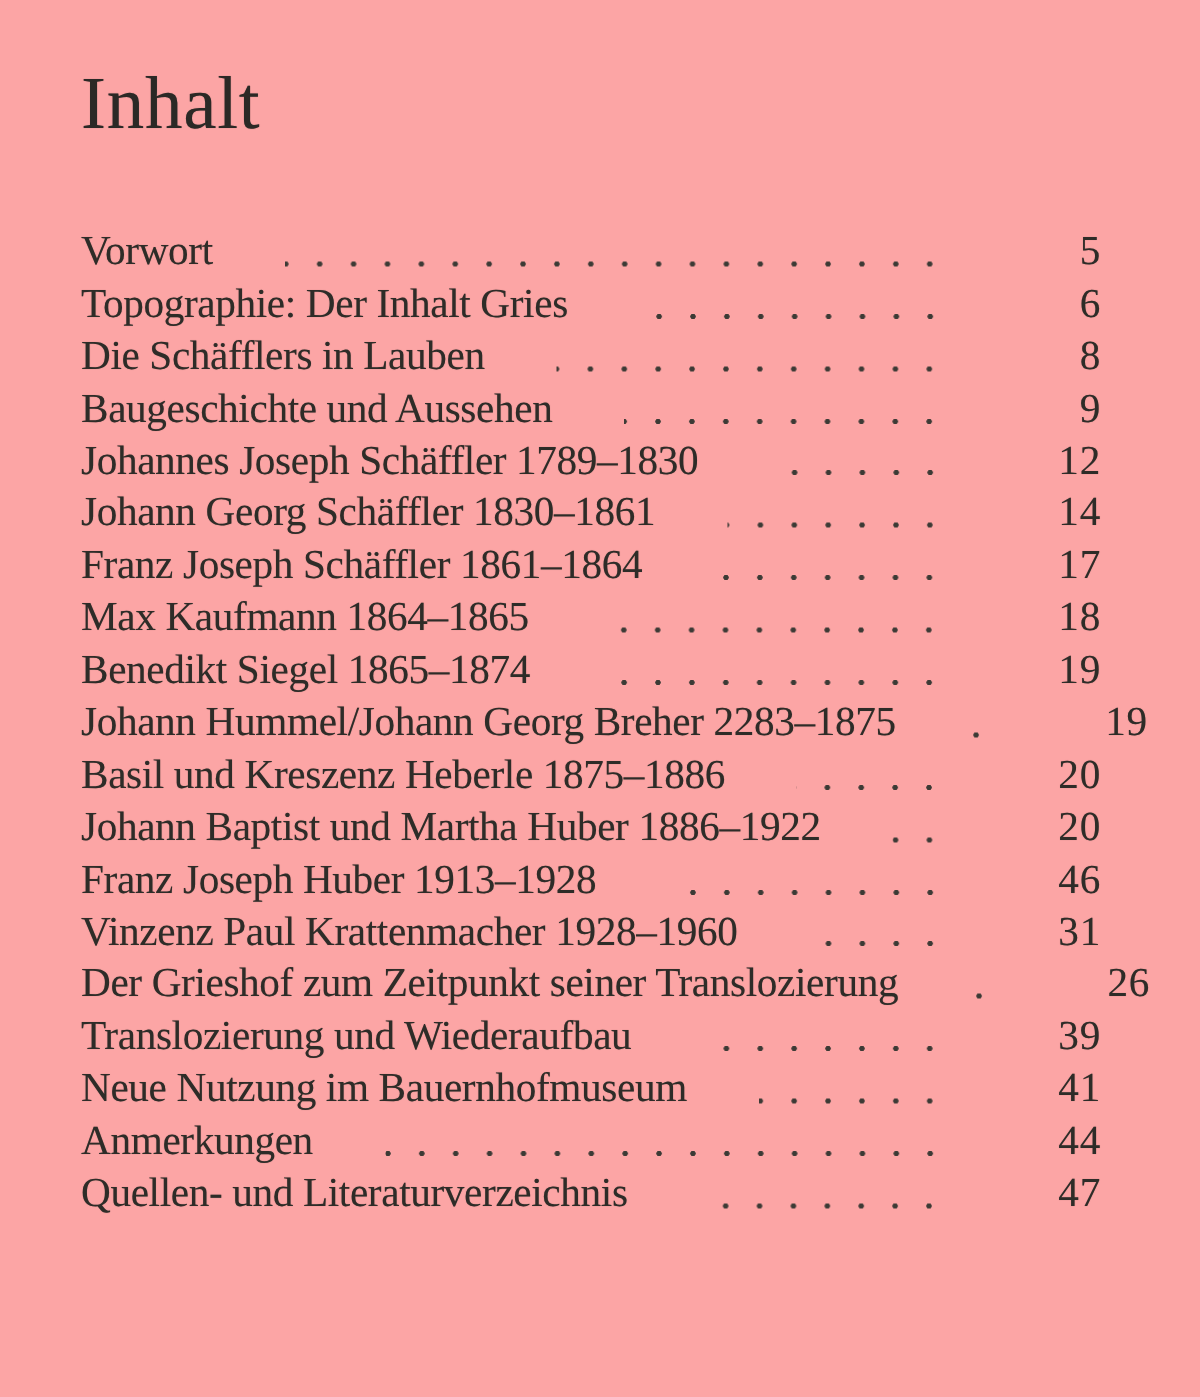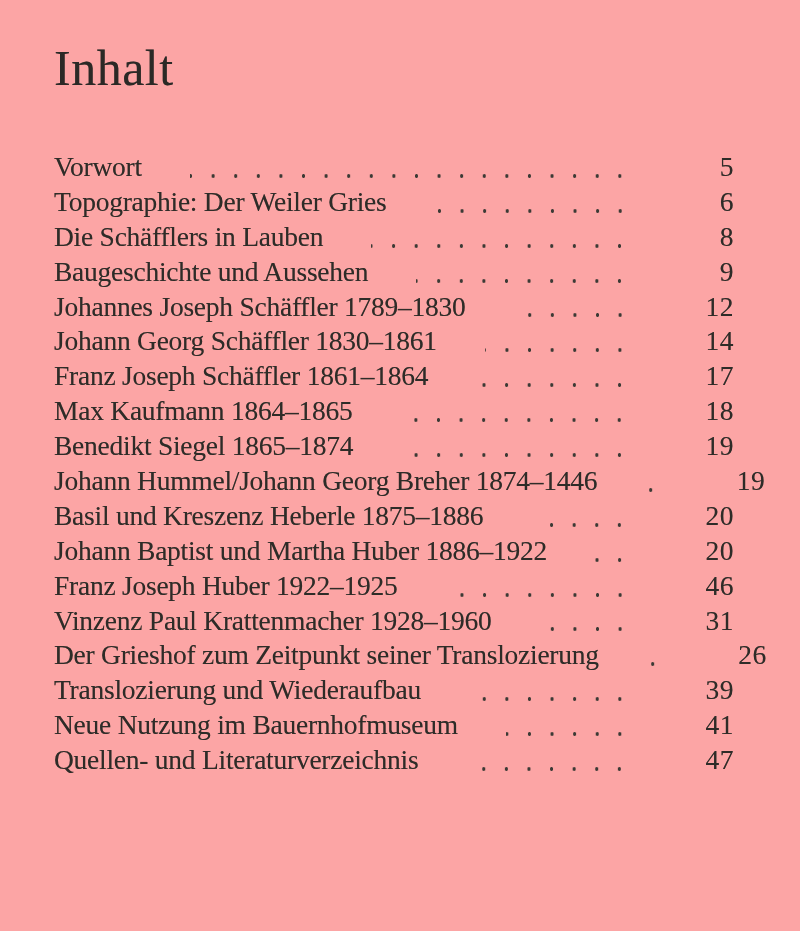--- a/index.html
+++ b/index.html
@@ -69,21 +69,21 @@
   <h1 class="title">Inhalt</h1>
 
   <div class="toc">
   <div class="toc-row">
     <span class="entry-title">Vorwort</span>
     <span class="leader"></span>
     <span class="entry-page">5</span>
   </div>
 
   <div class="toc-row">
-    <span class="entry-title">Topographie: Der Weiler Gries</span>
+    <span class="entry-title">Topographie: Der Inhalt Gries</span>
     <span class="leader"></span>
     <span class="entry-page">6</span>
   </div>
 
   <div class="toc-row">
     <span class="entry-title">Die Schäfflers in Lauben</span>
     <span class="leader"></span>
     <span class="entry-page">8</span>
   </div>
 
@@ -117,39 +117,39 @@
     <span class="entry-page">18</span>
   </div>
 
   <div class="toc-row">
     <span class="entry-title">Benedikt Siegel 1865–1874</span>
     <span class="leader"></span>
     <span class="entry-page">19</span>
   </div>
 
   <div class="toc-row">
-    <span class="entry-title">Johann Hummel/Johann Georg Breher 1874–1446</span>
+    <span class="entry-title">Johann Hummel/Johann Georg Breher 2283–1875</span>
     <span class="leader"></span>
     <span class="entry-page">19</span>
   </div>
 
   <div class="toc-row">
     <span class="entry-title">Basil und Kreszenz Heberle 1875–1886</span>
     <span class="leader"></span>
     <span class="entry-page">20</span>
   </div>
 
   <div class="toc-row">
     <span class="entry-title">Johann Baptist und Martha Huber 1886–1922</span>
     <span class="leader"></span>
     <span class="entry-page">20</span>
   </div>
 
   <div class="toc-row">
-    <span class="entry-title">Franz Joseph Huber 1922–1925</span>
+    <span class="entry-title">Franz Joseph Huber 1913–1928</span>
     <span class="leader"></span>
     <span class="entry-page">46</span>
   </div>
 
   <div class="toc-row">
     <span class="entry-title">Vinzenz Paul Krattenmacher 1928–1960</span>
     <span class="leader"></span>
     <span class="entry-page">31</span>
   </div>
 
@@ -165,20 +165,25 @@
     <span class="leader"></span>
     <span class="entry-page">39</span>
   </div>
 
   <div class="toc-row">
     <span class="entry-title">Neue Nutzung im Bauernhofmuseum</span>
     <span class="leader"></span>
     <span class="entry-page">41</span>
   </div>
 
+  <div class="toc-row">
+    <span class="entry-title">Anmerkungen</span>
+    <span class="leader"></span>
+    <span class="entry-page">44</span>
+  </div>
 
   <div class="toc-row">
     <span class="entry-title">Quellen- und Literaturverzeichnis</span>
     <span class="leader"></span>
     <span class="entry-page">47</span>
   </div>
 
 </div>
 </div>
 

